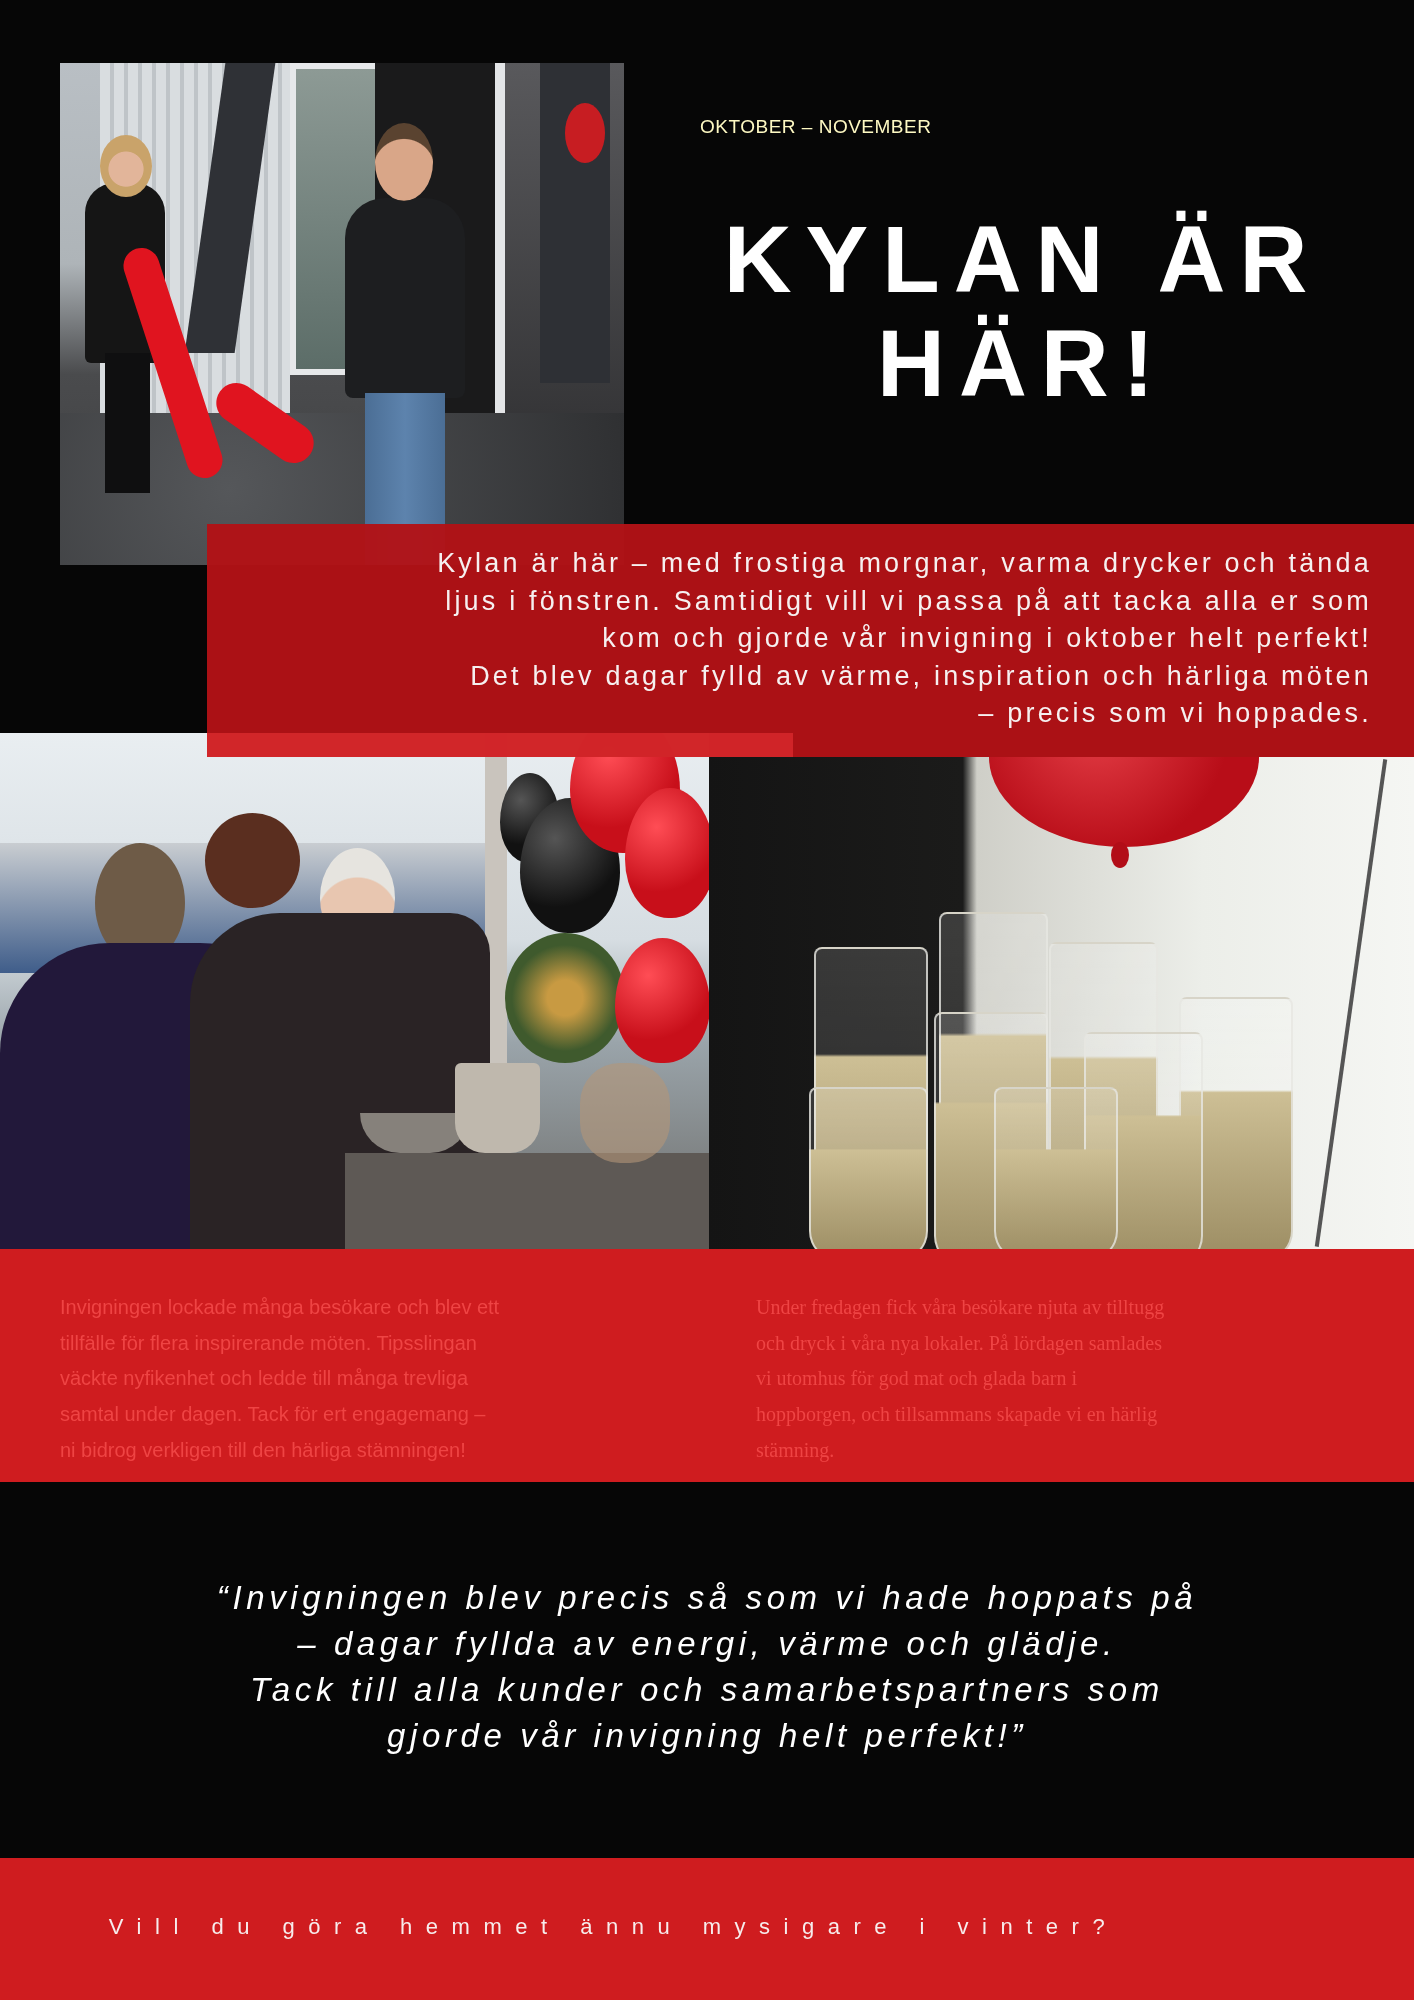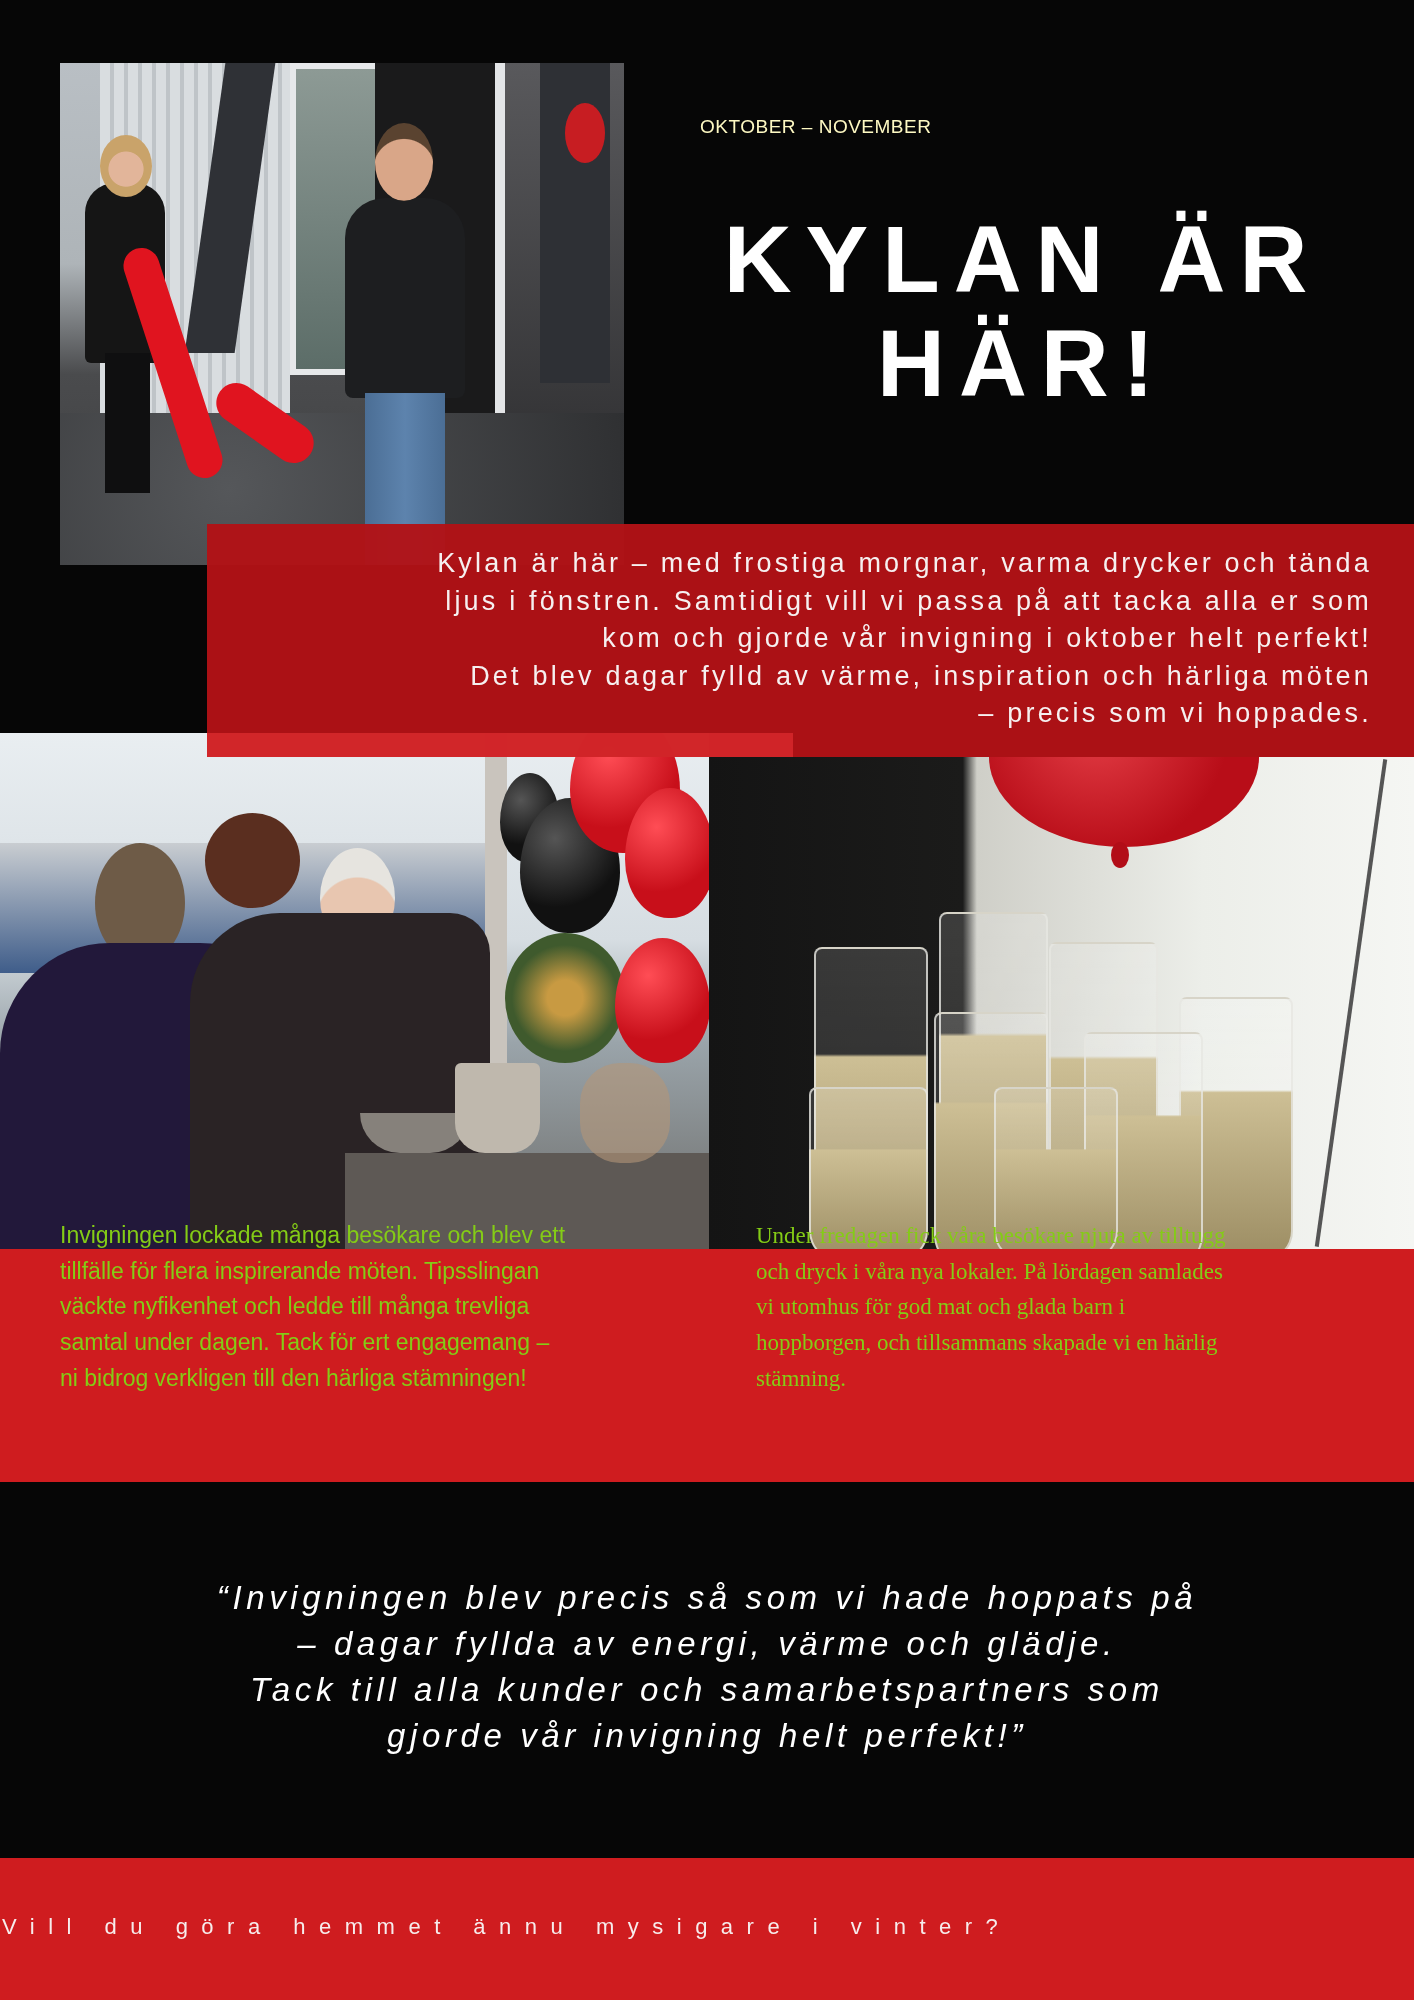--- a/index.html
+++ b/index.html
@@ -76,32 +76,32 @@
   #photo-glasses .g8 { left: 100px; top: 330px; width: 115px; height: 170px; }
 
   
   #intro-box { left: 207px; top: 524px; width: 1207px; height: 233px; background: rgba(178,18,22,0.96); }
   #intro-box-tab { left: 207px; top: 733px; width: 586px; height: 24px; background: rgba(214,40,44,0.85); }
   #intro-text { left: 230px; top: 545px; width: 1142px; text-align: right; font-size: 27px; line-height: 37.5px;
     letter-spacing: 3.2px; color: #f6f0f0; white-space: pre-line; }
 
   
   #caption-band { left: 0; top: 1249px; width: 1414px; height: 233px; background: #cf1c1f; }
-  .caption { top: 1218px; font-size: 23px; line-height: 35.7px; color: #84cc16; white-space: pre-line; }
+  .caption { top: 1290px; font-size: 20px; line-height: 35.7px; color: #ef4444; white-space: pre-line; }
   #caption-left { left: 60px; width: 620px; }
   #caption-right { left: 756px; width: 640px; font-family: Liberation Serif, serif; }
 
   
   #quote-section { left: 0; top: 1482px; width: 1414px; height: 376px; background: #060606; }
   #quote-text { left: 40px; top: 1575px; width: 1334px; text-align: center; font-style: italic; font-weight: 400;
     font-size: 33px; line-height: 46px; letter-spacing: 4.6px; color: #ffffff; white-space: pre-line; }
 
   
   #footer-band { left: 0; top: 1858px; width: 1414px; height: 142px; background: #cf1c1f; }
-  #footer-text { left: 2px; top: 1914px; width: 1195px; text-align: left; font-size: 22px; letter-spacing: 13.5px; color: #f7ecec; }
+  #footer-text { left: 16px; top: 1914px; width: 1195px; text-align: center; font-size: 22px; letter-spacing: 13.5px; color: #f7ecec; }
 </style>
 </head>
 <body>
 
 <div id="photo-ribbon" class="abs">
   <div class="abs wall"></div>
   <div class="abs window-l"></div>
   <div class="abs panel"></div>
   <div class="abs door"></div>
   <div class="abs flag-l"></div>

